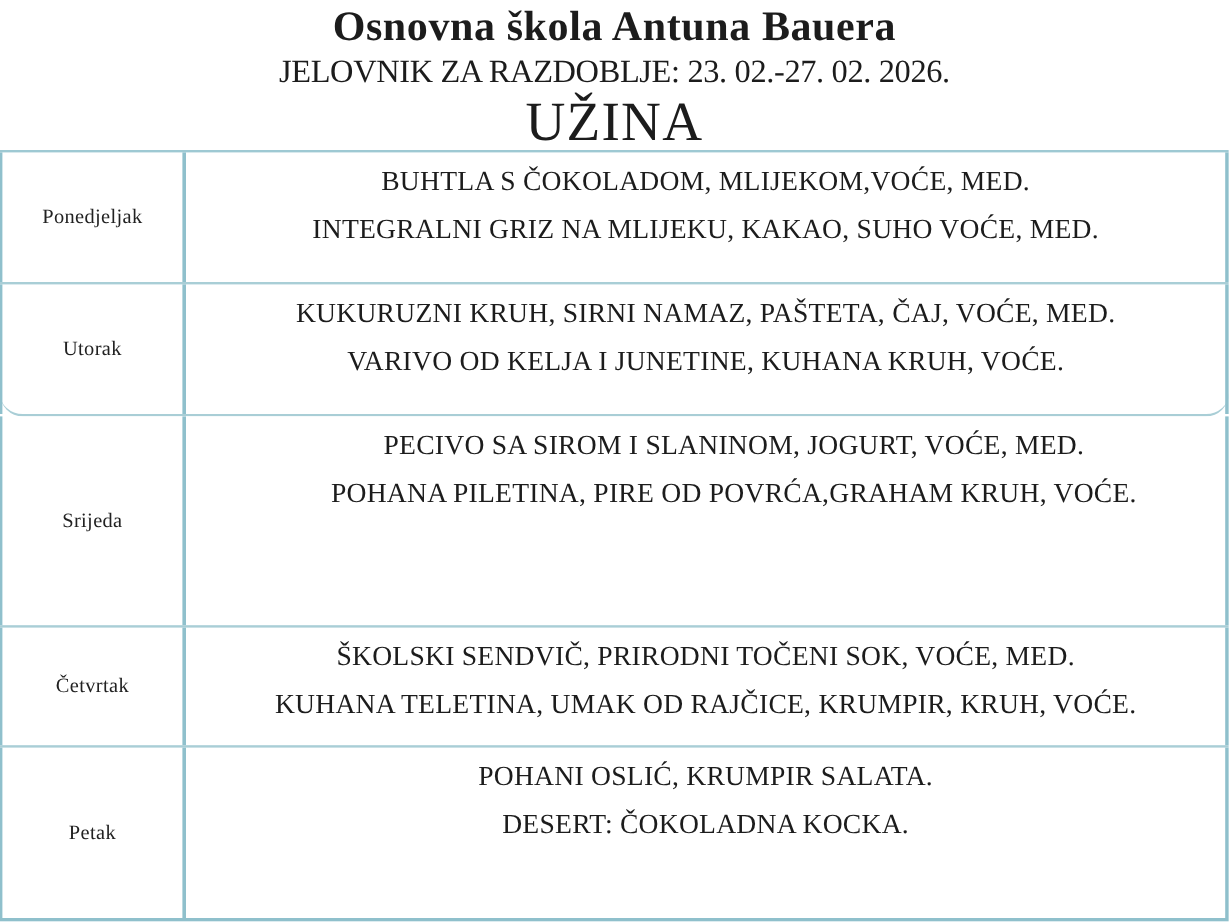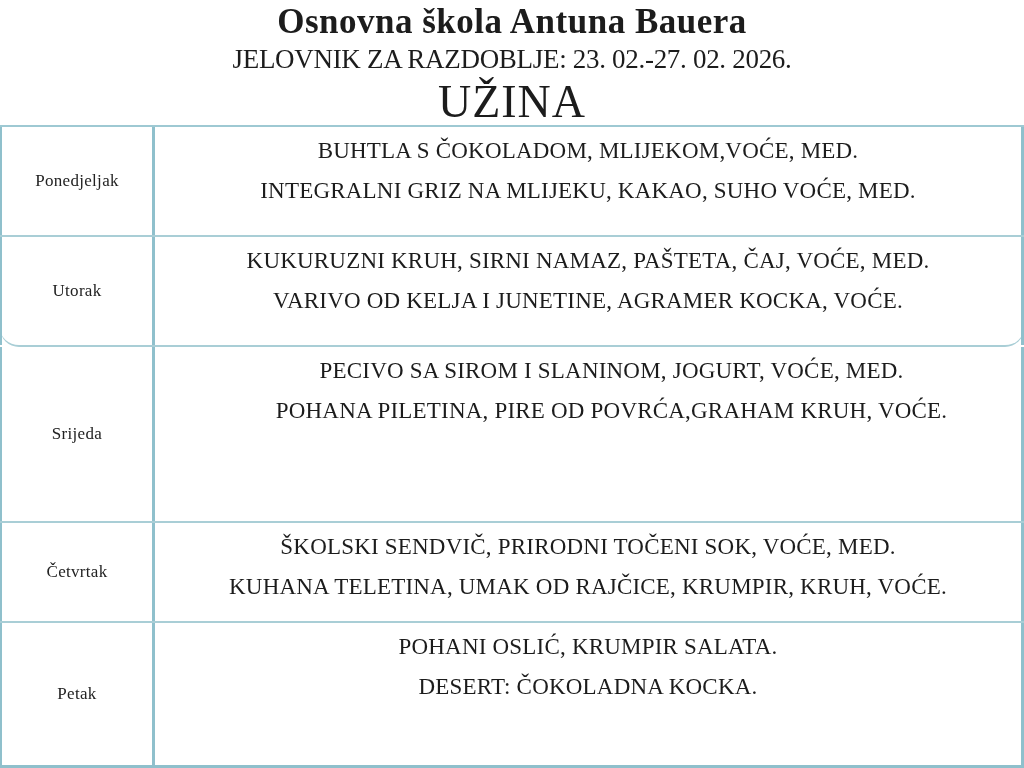--- a/index.html
+++ b/index.html
@@ -79,21 +79,21 @@
       <div class="meal-cell">
         <div class="meal-line">BUHTLA S ČOKOLADOM, MLIJEKOM,VOĆE, MED.</div>
         <div class="meal-line">INTEGRALNI GRIZ NA MLIJEKU, KAKAO, SUHO VOĆE, MED.</div>
       </div>
     </div>
 
     <div class="menu-row row-utorak">
       <div class="day-cell">Utorak</div>
       <div class="meal-cell">
         <div class="meal-line">KUKURUZNI KRUH, SIRNI NAMAZ, PAŠTETA, ČAJ, VOĆE, MED.</div>
-        <div class="meal-line">VARIVO OD KELJA I JUNETINE, AGRAMER KOCKA, VOĆE.</div>
+        <div class="meal-line">VARIVO OD KELJA I JUNETINE, KUHANA KRUH, VOĆE.</div>
       </div>
     </div>
 
     <div class="menu-row row-srijeda">
       <div class="day-cell">Srijeda</div>
       <div class="meal-cell">
         <div class="meal-line">PECIVO SA SIROM I SLANINOM, JOGURT, VOĆE, MED.</div>
         <div class="meal-line">POHANA PILETINA, PIRE OD POVRĆA,GRAHAM KRUH, VOĆE.</div>
       </div>
     </div>

